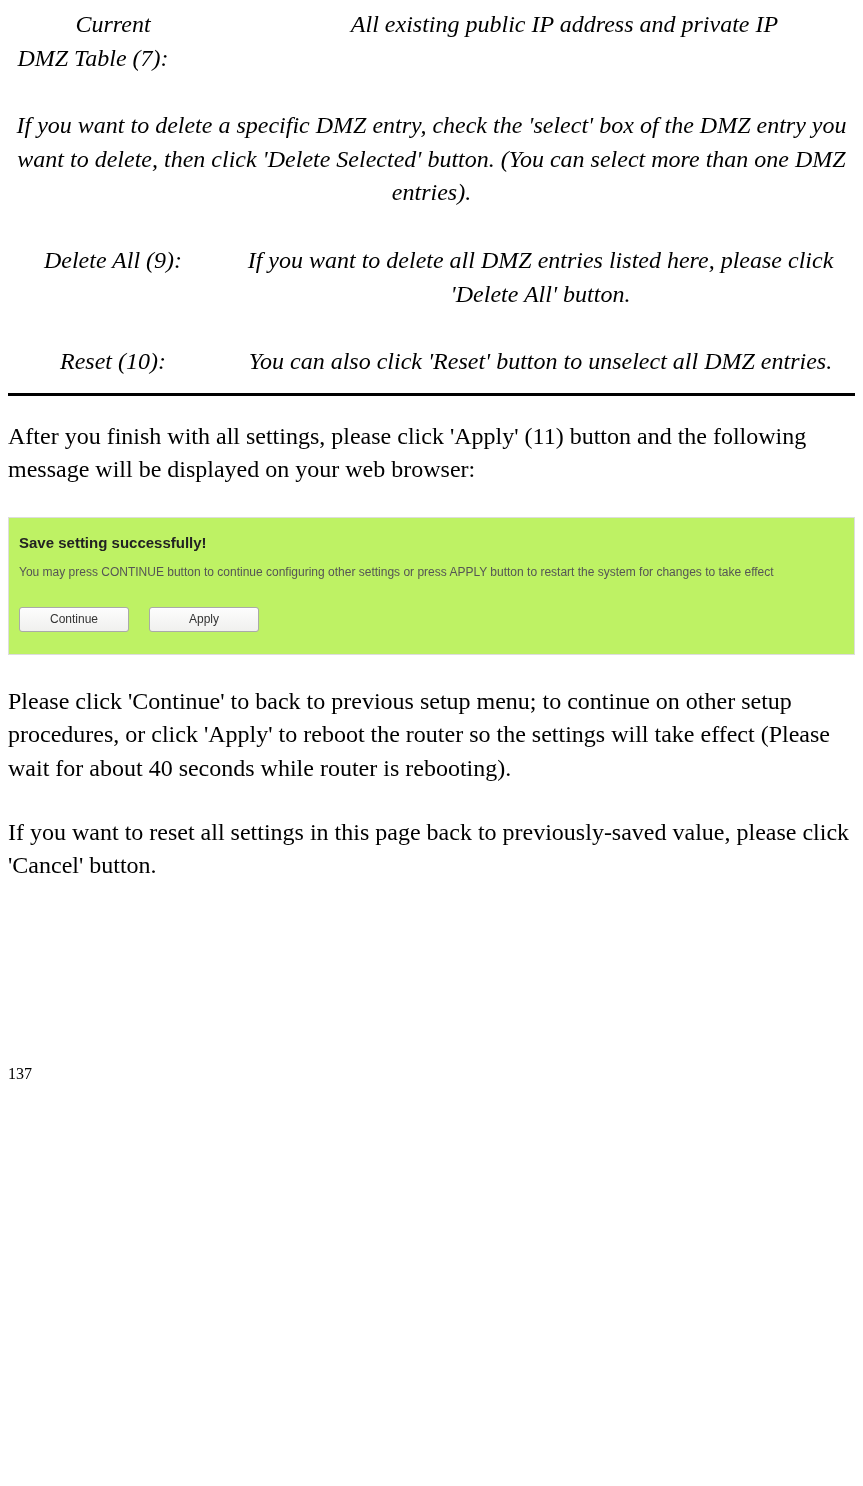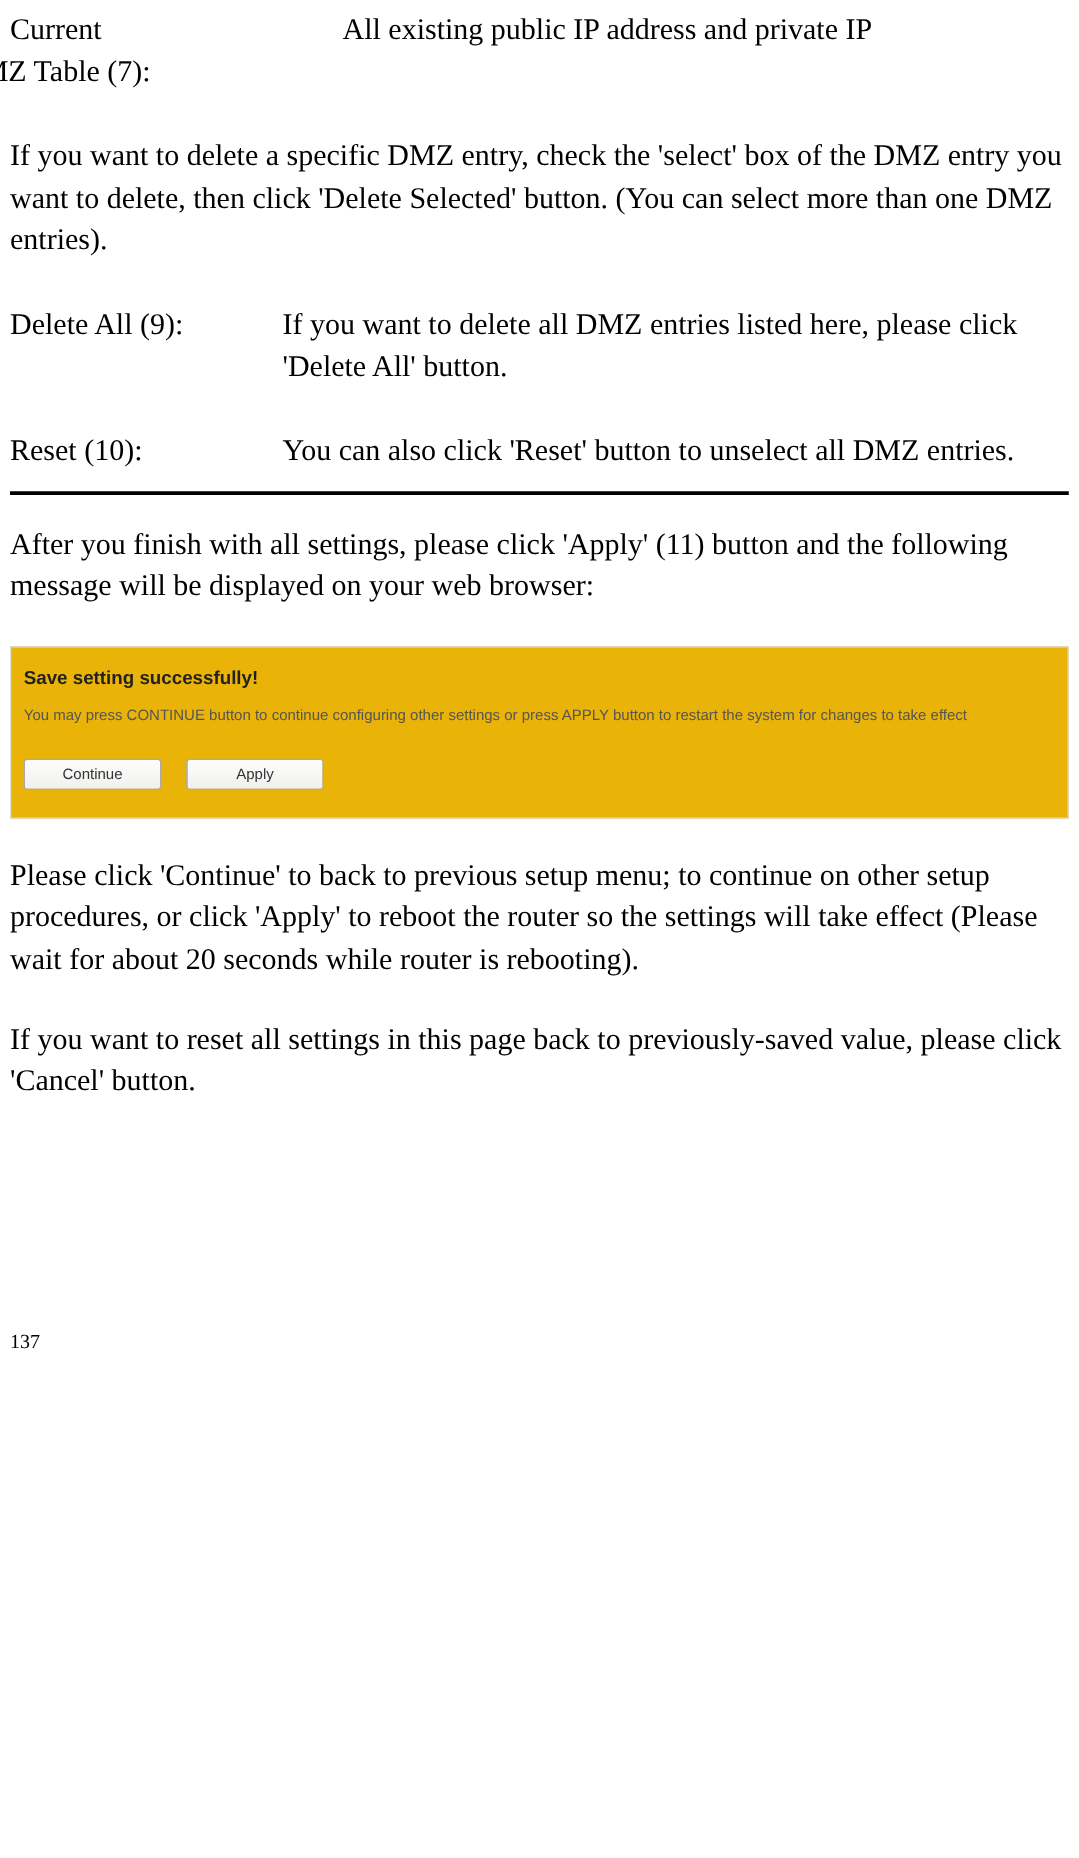--- a/index.html
+++ b/index.html
@@ -13,40 +13,42 @@
   }
   .definitions {
     border-bottom: 3px solid #000;
     padding-bottom: 2px;
     margin-bottom: 24px;
   }
   .def-row {
     display: flex;
     align-items: flex-start;
     margin-bottom: 34px;
+    font-style: italic;
+    text-align: center;
   }
   .def-row:last-child {
     margin-bottom: 12px;
   }
   .def-term {
     flex: 0 0 210px;
     padding-right: 8px;
   }
   .def-desc {
     flex: 1;
   }
   .def-term-shift {
     margin-left: -40px;
     display: block;
   }
   .para {
     margin: 0 0 30px 0;
   }
   .dialog-box {
-    background: #eab308;
+    background: #bef264;
     border: 1px solid #ddd;
     padding: 14px 10px 22px 10px;
     margin: 0 0 30px 0;
     font-family: Tahoma, Arial, sans-serif;
   }
   .dialog-title {
     font-weight: bold;
     font-size: 15px;
     color: #222;
     margin-bottom: 10px;
@@ -114,17 +116,17 @@
 
 <div class="dialog-box">
   <div class="dialog-title">Save setting successfully!</div>
   <div class="dialog-text">You may press CONTINUE button to continue configuring other settings or press APPLY button to restart the system for changes to take effect</div>
   <div class="dialog-buttons">
     <div class="dialog-btn">Continue</div>
     <div class="dialog-btn">Apply</div>
   </div>
 </div>
 
-<p class="para">Please click 'Continue' to back to previous setup menu; to continue on other setup procedures, or click 'Apply' to reboot the router so the settings will take effect (Please wait for about 20 seconds while router is rebooting).</p>
+<p class="para">Please click 'Continue' to back to previous setup menu; to continue on other setup procedures, or click 'Apply' to reboot the router so the settings will take effect (Please wait for about 40 seconds while router is rebooting).</p>
 
 <p class="para">If you want to reset all settings in this page back to previously-saved value, please click 'Cancel' button.</p>
 
 <div class="page-num">137</div>
 
 </body></html>

